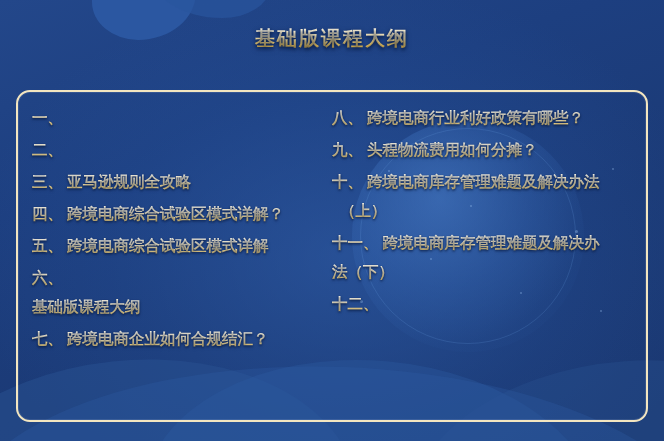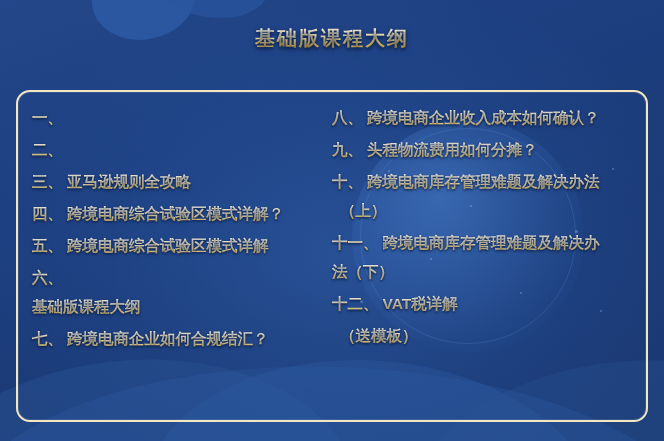--- a/index.html
+++ b/index.html
@@ -242,21 +242,21 @@
         <span class="num gold">七、</span>
         <span class="txt gold">跨境电商企业如何合规结汇？</span>
       </div>
 
     </div>
 
     <div class="col col-right">
 
       <div class="item">
         <span class="num gold">八、</span>
-        <span class="txt gold">跨境电商企业收入成本如何确认？</span>
+        <span class="txt gold">跨境电商行业利好政策有哪些？</span>
       </div>
 
       <div class="item">
         <span class="num gold">九、</span>
         <span class="txt gold">头程物流费用如何分摊？</span>
       </div>
 
       <div class="item tight">
         <span class="num gold">十、</span>
         <span class="txt gold">跨境电商库存管理难题及解决办法</span>
@@ -264,21 +264,19 @@
       <div class="cont indent gold">（上）</div>
 
       <div class="item tight">
         <span class="num gold">十一、</span>
         <span class="txt gold">跨境电商库存管理难题及解决办</span>
       </div>
       <div class="cont gold">法（下）</div>
 
       <div class="item">
         <span class="num gold">十二、</span>
-        <span class="txt gold">VAT税详解</span>
-      </div>
-
-      <div class="cont indent gold">（送模板）</div>
+      </div>
+
 
     </div>
 
   </div>
 </div>
 
 </body></html>

